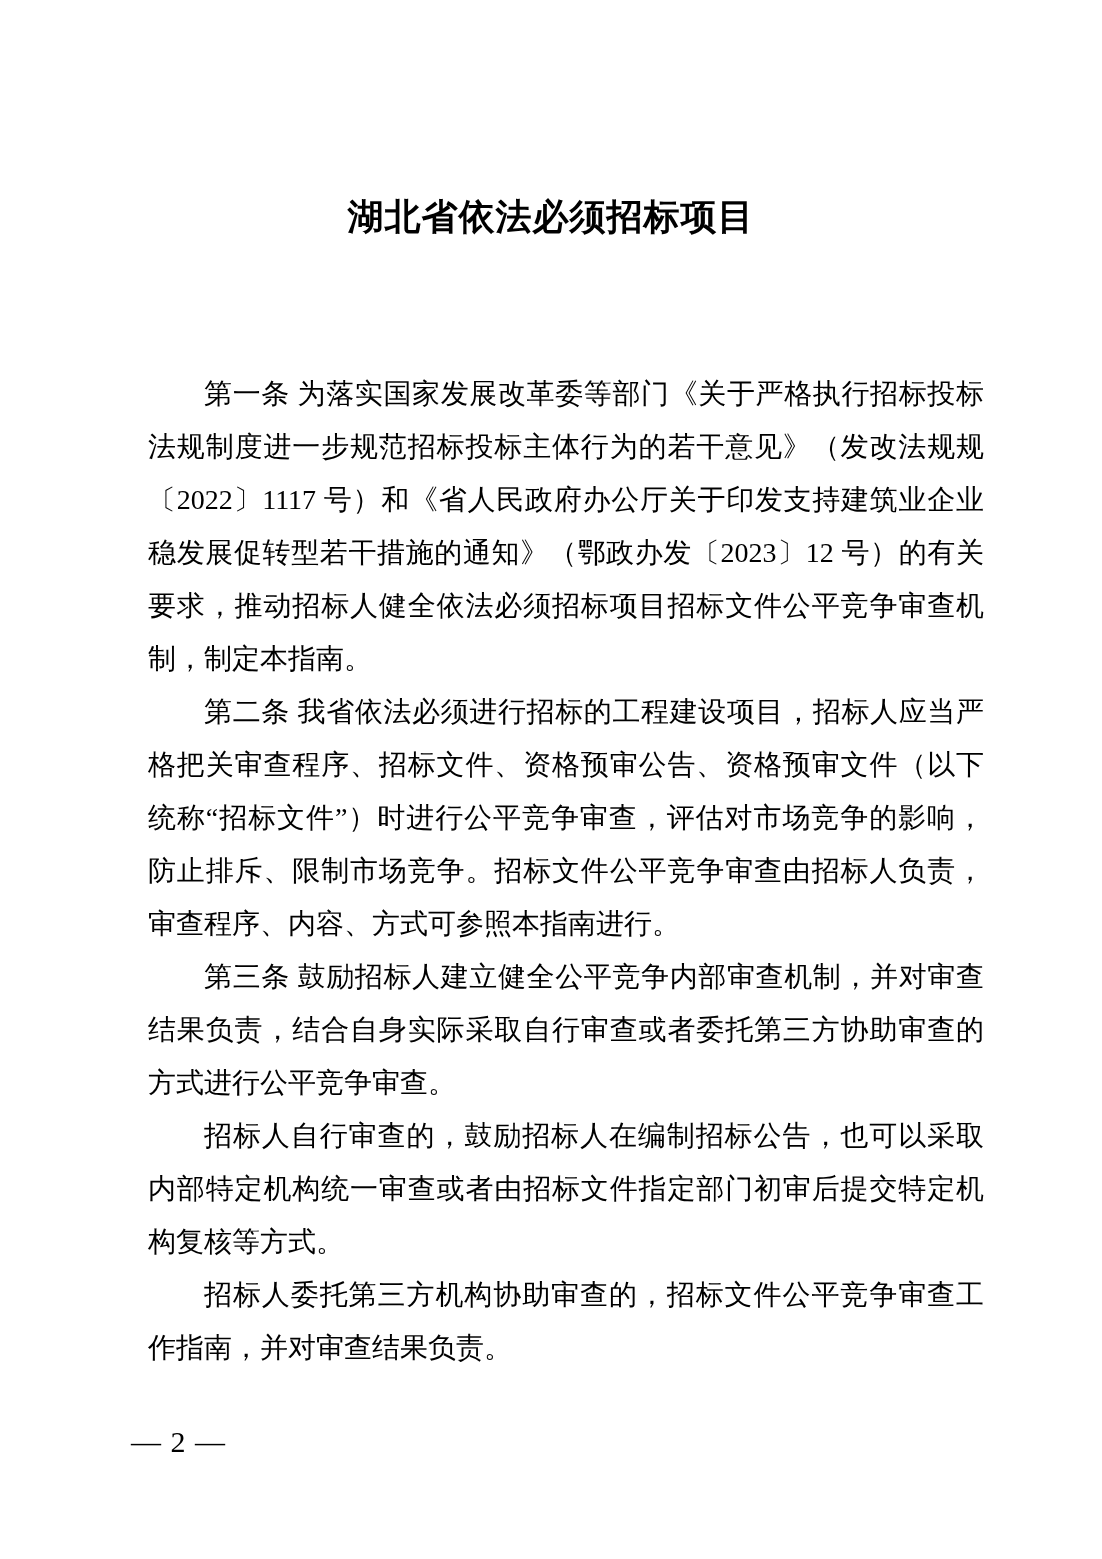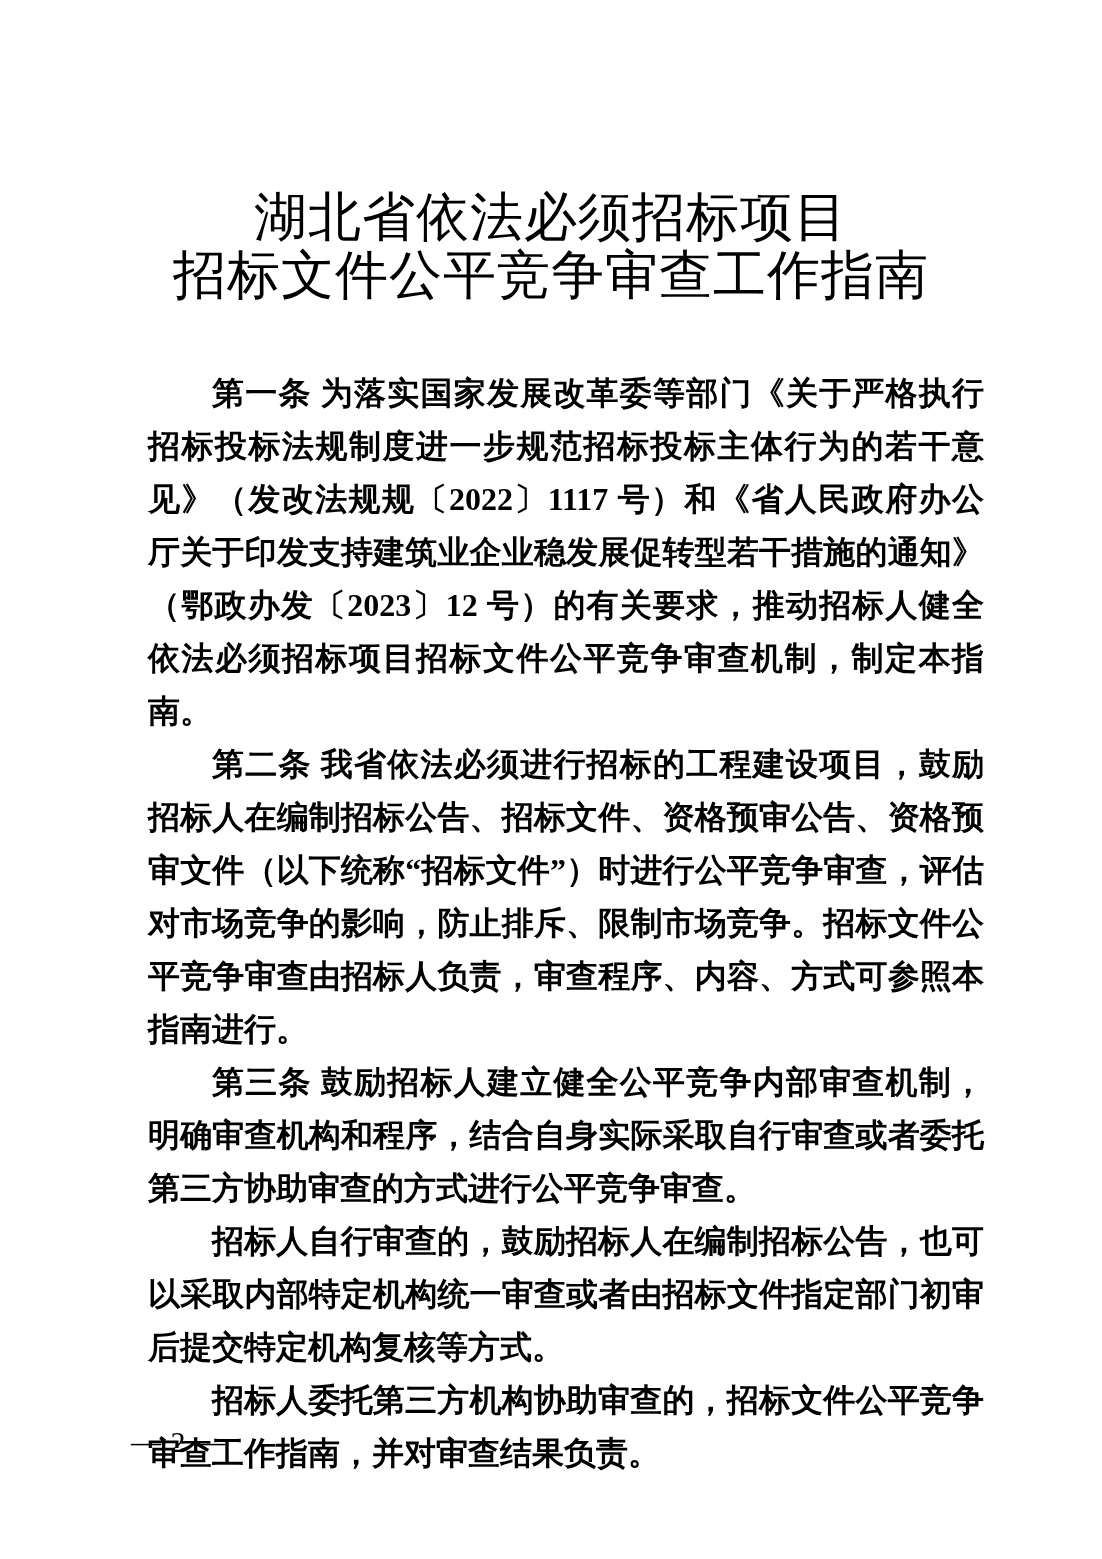--- a/index.html
+++ b/index.html
@@ -16,39 +16,39 @@
     font-family: "Liberation Serif", "DejaVu Serif", serif;
     overflow: hidden;
   }
   .doc-title {
     position: absolute;
     top: 188px;
     left: 0;
     width: 1102px;
     margin: 0;
     text-align: center;
-    font-size: 53px;
-    font-weight: normal;
+    font-size: 36px;
+    font-weight: bold;
     line-height: 58px;
     letter-spacing: 1px;
   }
   .title-line {
     display: block;
     white-space: nowrap;
   }
   .body-text {
     position: absolute;
     top: 367px;
     left: 148px;
     width: 836px;
-    font-size: 32px;
+    font-size: 28px;
     line-height: 53px;
     text-align: justify;
     text-justify: inter-ideograph;
-    font-weight: bold;
+    font-weight: normal;
   }
   .para {
     margin: 0;
     padding: 0;
     text-indent: 2em;
   }
   .page-footer {
     position: absolute;
     top: 1426px;
     left: 131px;
@@ -58,26 +58,25 @@
     white-space: nowrap;
   }
 </style>
 </head>
 <body>
 
 <div class="page">
 
   <h1 class="doc-title">
     <span class="title-line">湖北省依法必须招标项目</span>
-    <span class="title-line">招标文件公平竞争审查工作指南</span>
   </h1>
 
   <div class="body-text">
     <p class="para">第一条 为落实国家发展改革委等部门《关于严格执行招标投标法规制度进一步规范招标投标主体行为的若干意见》（发改法规规〔2022〕1117 号）和《省人民政府办公厅关于印发支持建筑业企业稳发展促转型若干措施的通知》（鄂政办发〔2023〕12 号）的有关要求，推动招标人健全依法必须招标项目招标文件公平竞争审查机制，制定本指南。</p>
-    <p class="para">第二条 我省依法必须进行招标的工程建设项目，鼓励招标人在编制招标公告、招标文件、资格预审公告、资格预审文件（以下统称“招标文件”）时进行公平竞争审查，评估对市场竞争的影响，防止排斥、限制市场竞争。招标文件公平竞争审查由招标人负责，审查程序、内容、方式可参照本指南进行。</p>
-    <p class="para">第三条 鼓励招标人建立健全公平竞争内部审查机制，明确审查机构和程序，结合自身实际采取自行审查或者委托第三方协助审查的方式进行公平竞争审查。</p>
+    <p class="para">第二条 我省依法必须进行招标的工程建设项目，招标人应当严格把关审查程序、招标文件、资格预审公告、资格预审文件（以下统称“招标文件”）时进行公平竞争审查，评估对市场竞争的影响，防止排斥、限制市场竞争。招标文件公平竞争审查由招标人负责，审查程序、内容、方式可参照本指南进行。</p>
+    <p class="para">第三条 鼓励招标人建立健全公平竞争内部审查机制，并对审查结果负责，结合自身实际采取自行审查或者委托第三方协助审查的方式进行公平竞争审查。</p>
     <p class="para">招标人自行审查的，鼓励招标人在编制招标公告，也可以采取内部特定机构统一审查或者由招标文件指定部门初审后提交特定机构复核等方式。</p>
     <p class="para">招标人委托第三方机构协助审查的，招标文件公平竞争审查工作指南，并对审查结果负责。</p>
   </div>
 
   <div class="page-footer">— 2 —</div>
 
 </div>
 
 </body></html>

